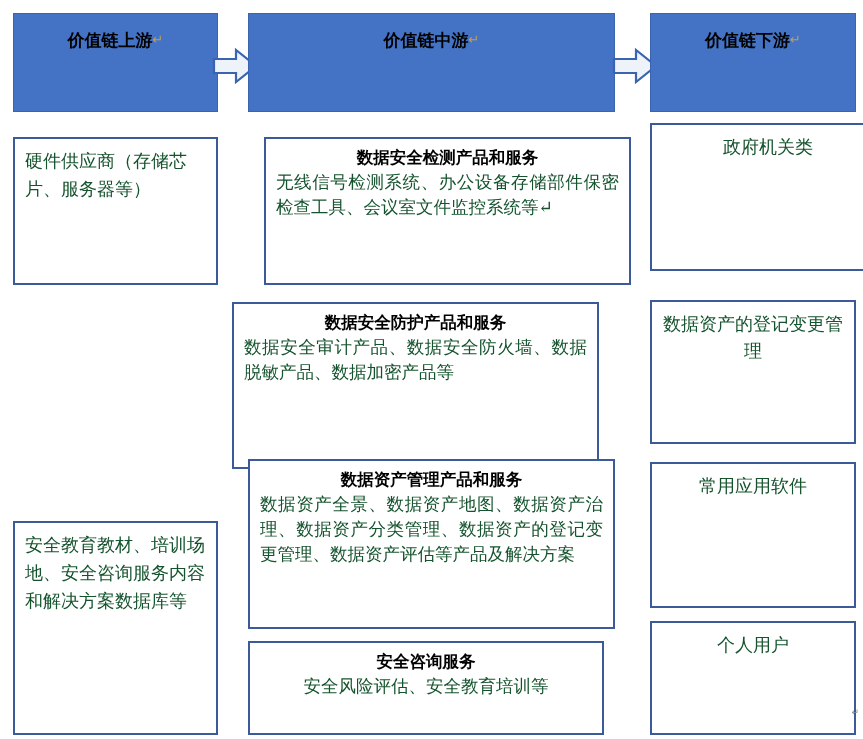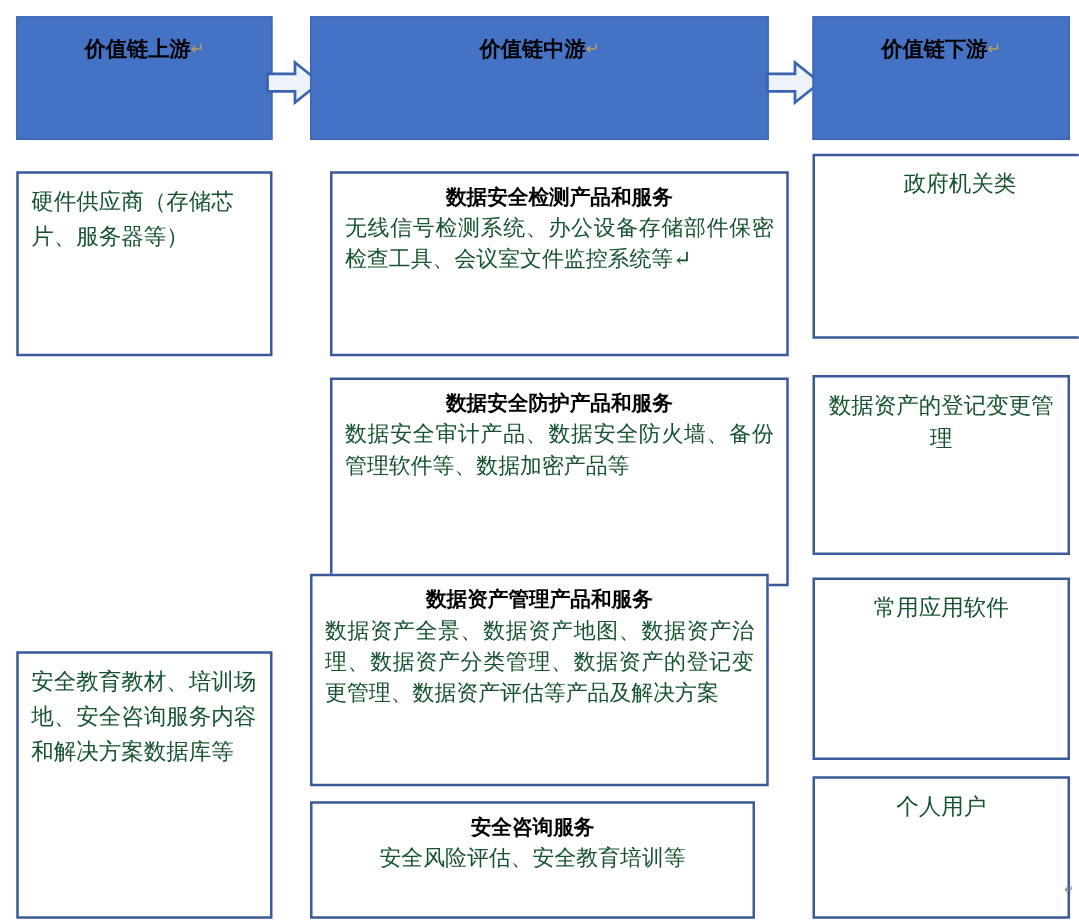--- a/index.html
+++ b/index.html
@@ -137,23 +137,23 @@
 
   <div class="box upstream" style="left:13px; top:521px; width:205px; height:214px;">
     <p class="body left">安全教育教材、培训场地、安全咨询服务内容和解决方案数据库等</p>
   </div>
 
   <div class="box midstream" style="left:264px; top:137px; width:367px; height:148px;">
     <p class="title">数据安全检测产品和服务</p>
     <p class="body">无线信号检测系统、办公设备存储部件保密检查工具、会议室文件监控系统等↵</p>
   </div>
 
-  <div class="box midstream" style="left:264px; top:302px; width:367px; height:167px;">
+  <div class="box midstream" style="left:232px; top:302px; width:367px; height:167px;">
     <p class="title">数据安全防护产品和服务</p>
-    <p class="body">数据安全审计产品、数据安全防火墙、备份管理软件等、数据加密产品等</p>
+    <p class="body">数据安全审计产品、数据安全防火墙、数据脱敏产品、数据加密产品等</p>
   </div>
 
   <div class="box midstream" style="left:248px; top:459px; width:367px; height:170px;">
     <p class="title">数据资产管理产品和服务</p>
     <p class="body">数据资产全景、数据资产地图、数据资产治理、数据资产分类管理、数据资产的登记变更管理、数据资产评估等产品及解决方案</p>
   </div>
 
   <div class="box midstream" style="left:248px; top:641px; width:356px; height:94px;">
     <p class="title">安全咨询服务</p>
     <p class="body center">安全风险评估、安全教育培训等</p>

